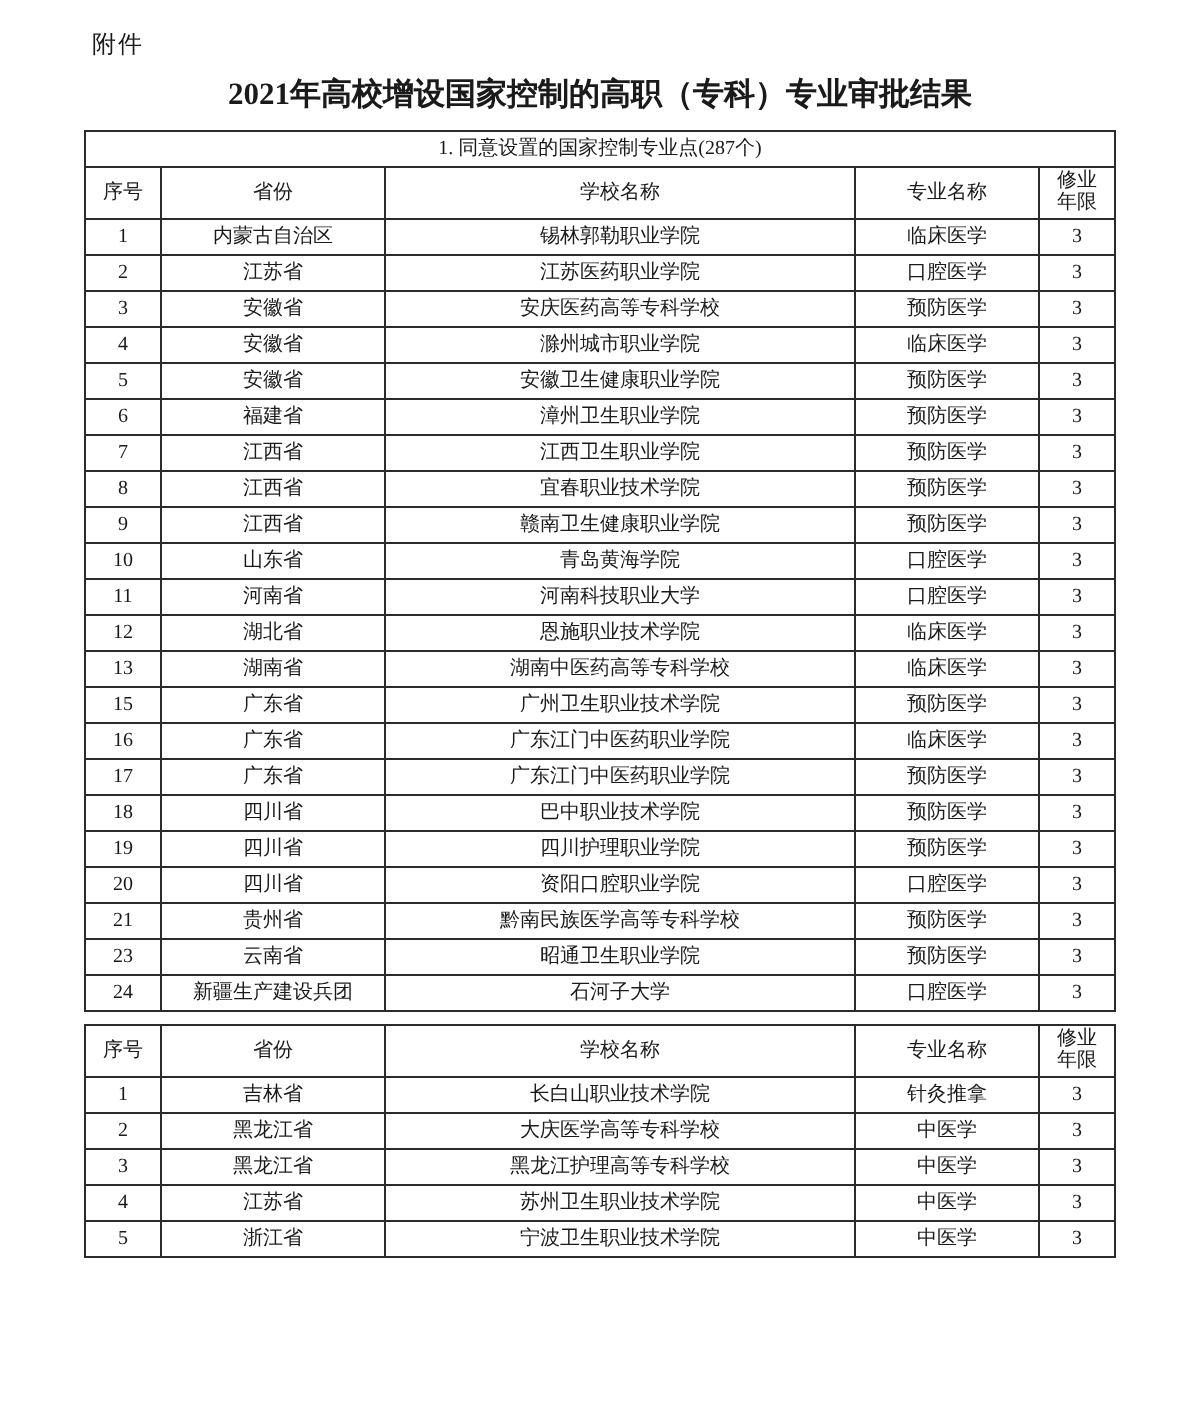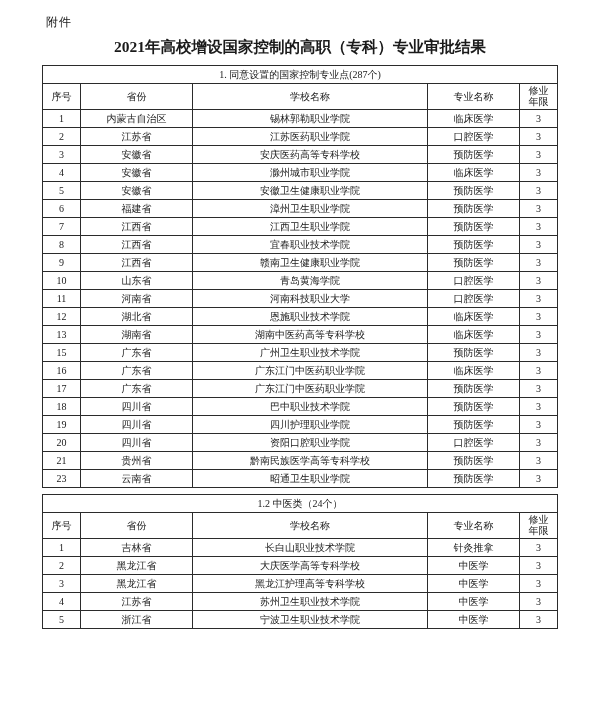--- a/index.html
+++ b/index.html
@@ -281,36 +281,40 @@
           <td>预防医学</td>
           <td>3</td>
         </tr>
         <tr>
           <td>23</td>
           <td>云南省</td>
           <td>昭通卫生职业学院</td>
           <td>预防医学</td>
           <td>3</td>
         </tr>
+        <tr>
+          <td>24</td>
+          <td>新疆生产建设兵团</td>
+          <td>石河子大学</td>
+          <td>口腔医学</td>
+          <td>3</td>
+        </tr>
       </tbody>
 
   </table>
 
   <table class="grid" style="margin-top:6px;">
     <colgroup>
       <col class="col-no">
         <col class="col-prov">
         <col class="col-school">
         <col class="col-major">
         <col class="col-years">
     </colgroup>
     <tbody>
-      <tr class="subsection-row">
-        <td colspan="5">1.2 中医类（24个）</td>
-      </tr>
       <tr class="hdr">
         <td>序号</td>
         <td>省份</td>
         <td>学校名称</td>
         <td>专业名称</td>
         <td>
           <div class="two-line">修业</div>
           <div class="two-line">年限</div>
         </td>
       </tr>

